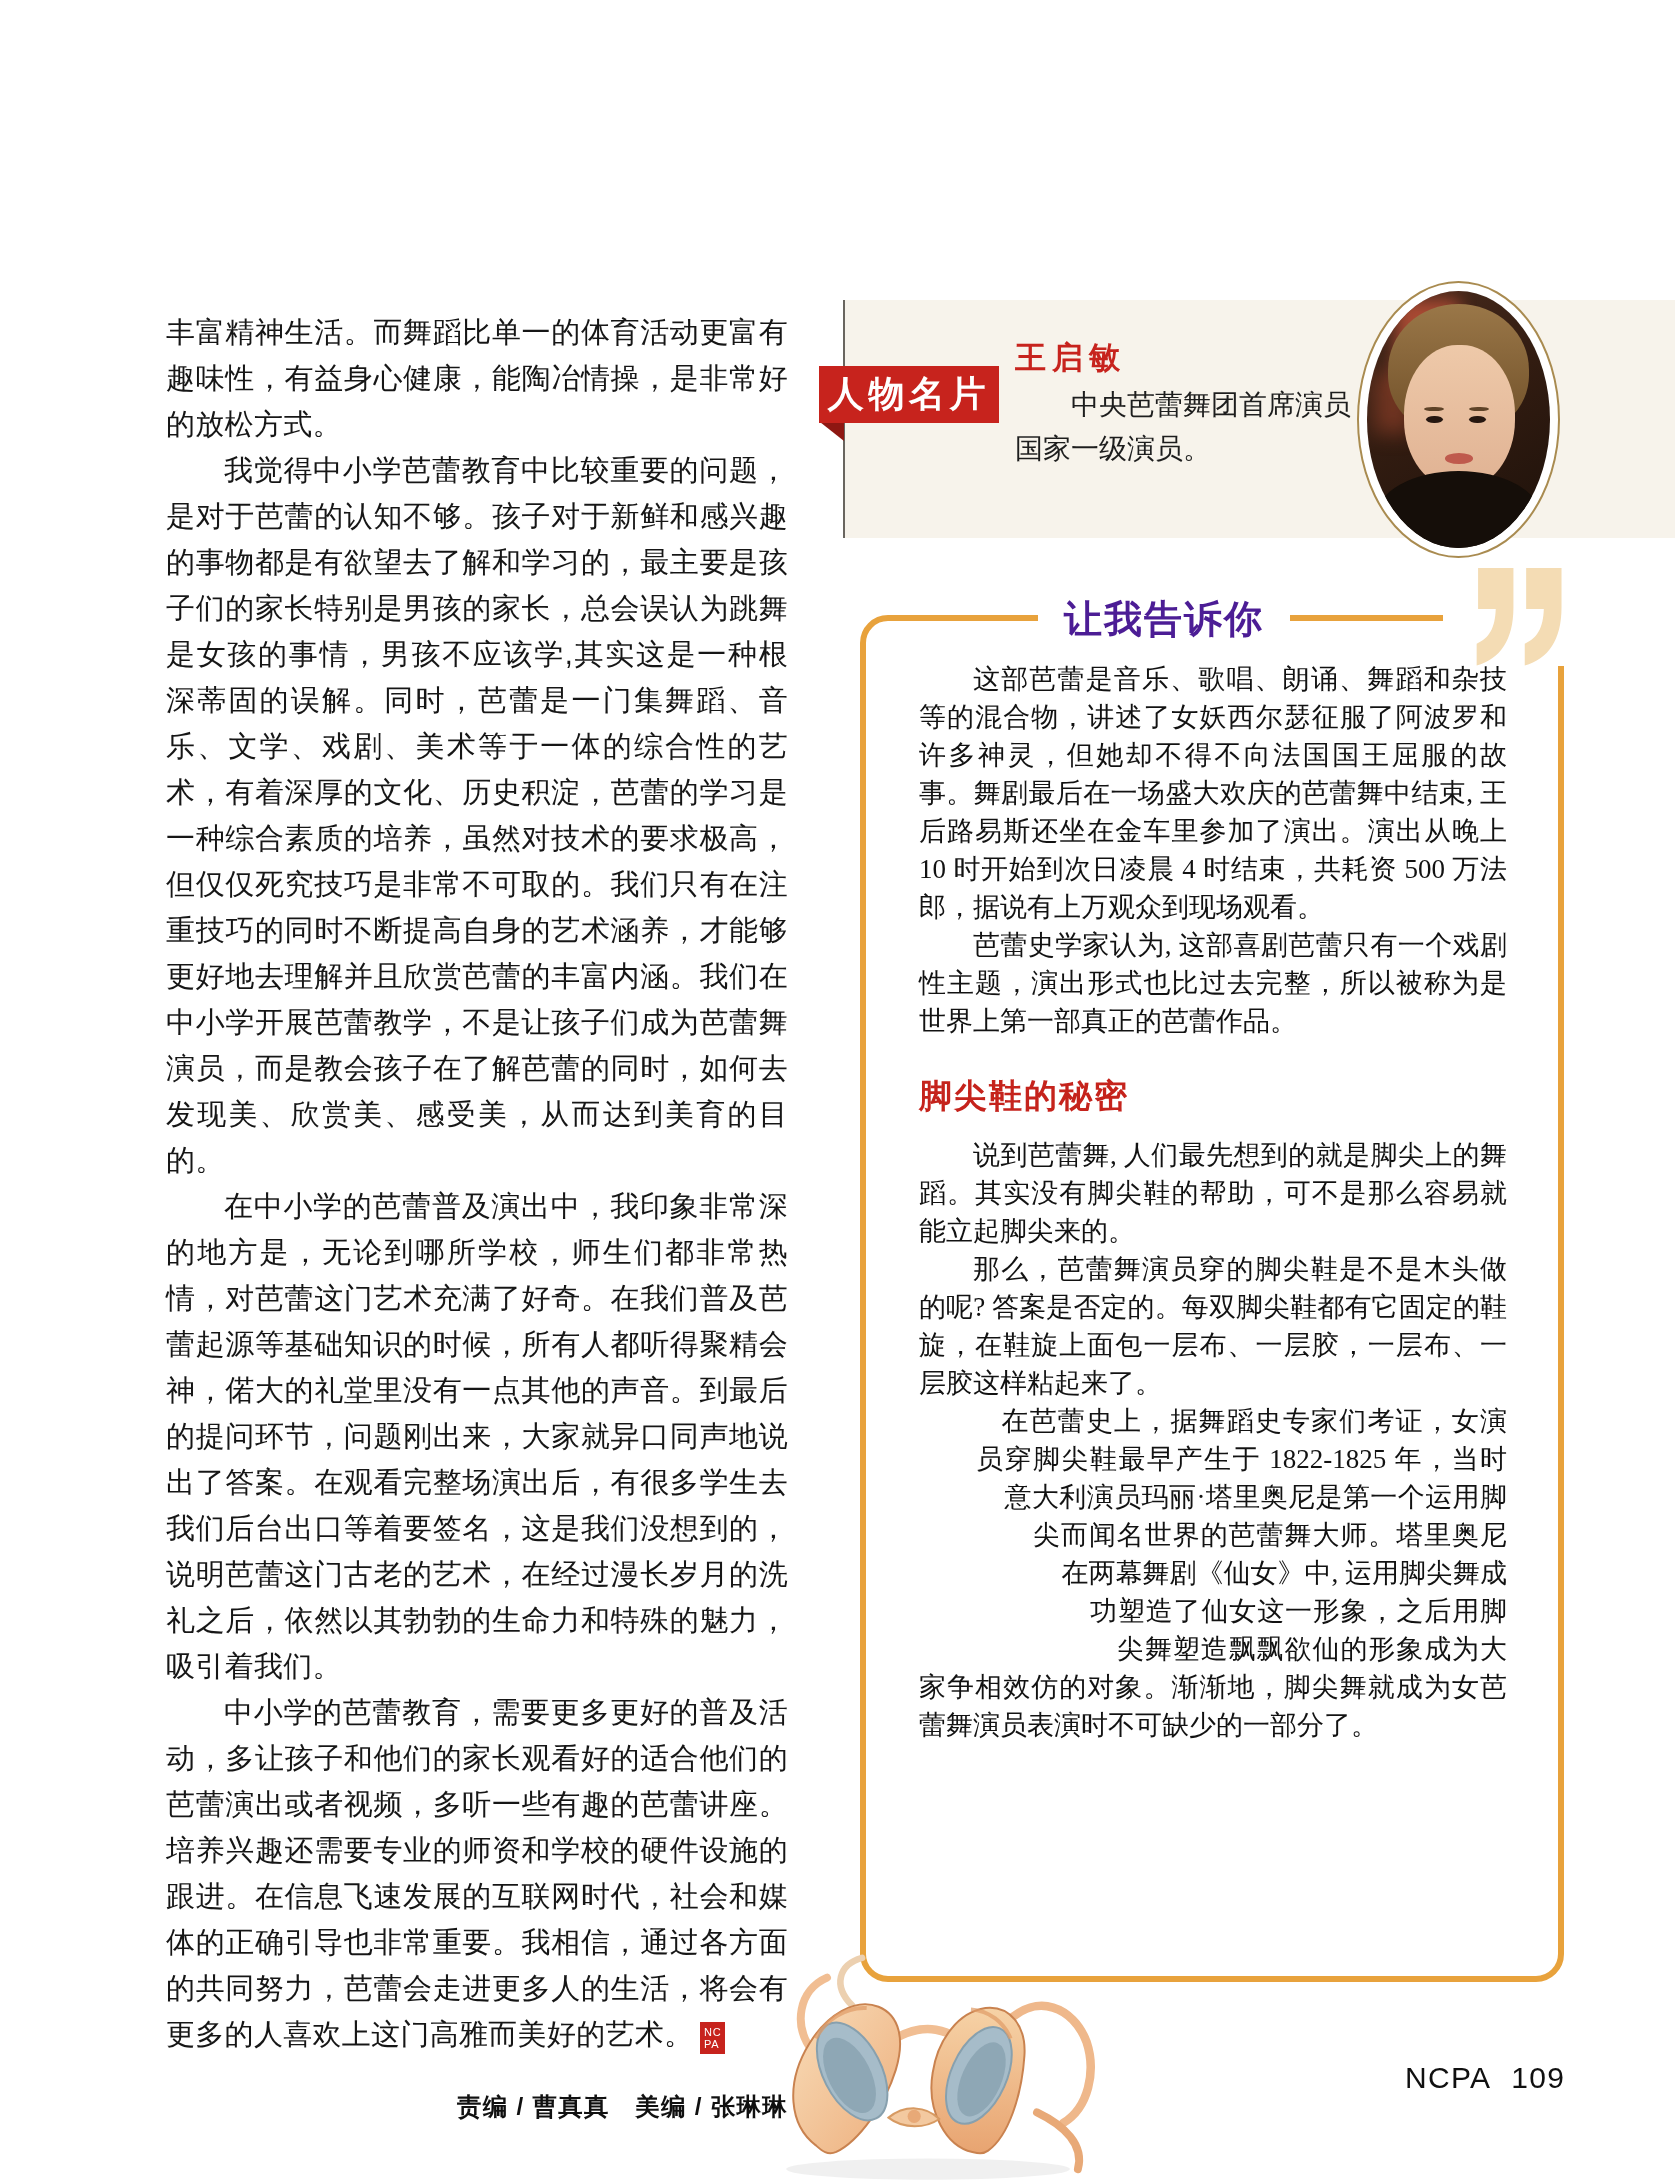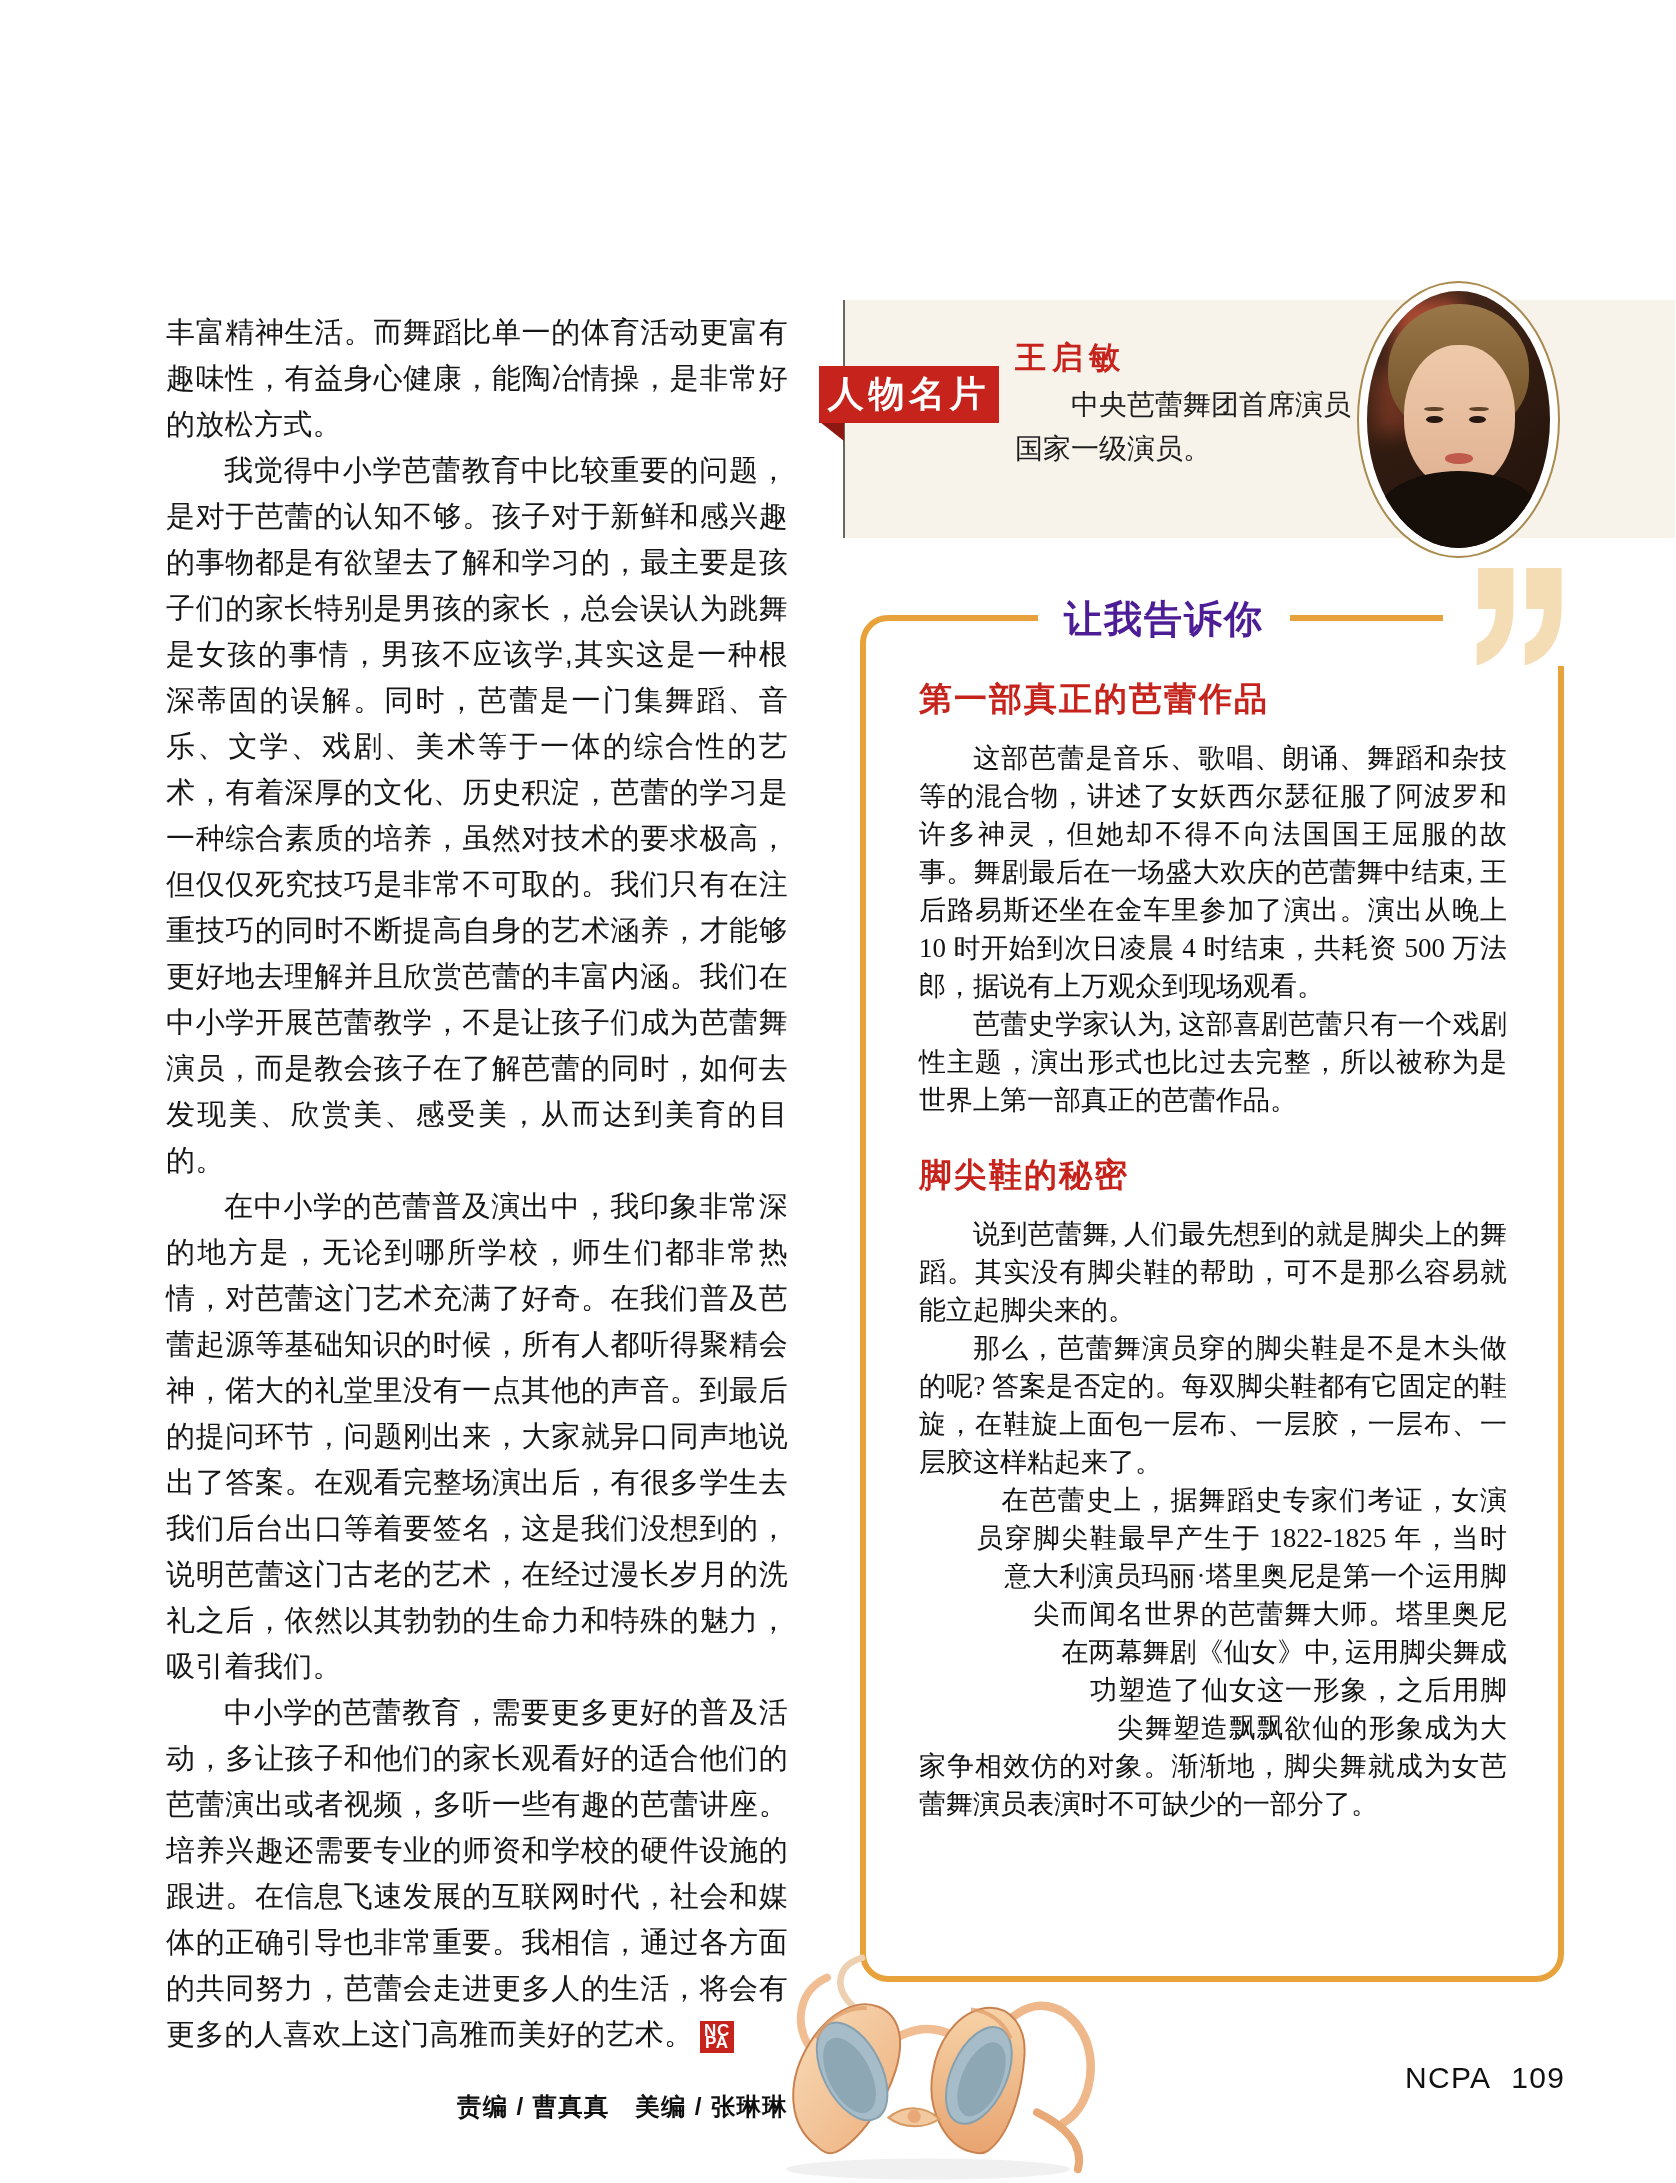--- a/index.html
+++ b/index.html
@@ -6,22 +6,22 @@
   .page{position:relative;width:1676px;height:2183px;background:#ffffff;overflow:hidden;
         font-family:"Liberation Sans","DejaVu Sans",sans-serif;color:#141414;}
   .serif{font-family:"Liberation Serif","DejaVu Serif",serif;}
 
   
   .left-col{position:absolute;left:166px;top:309px;width:622px;}
   .left-col p{margin:0;font-size:29px;line-height:46px;text-align:justify;
               text-indent:2em;letter-spacing:0.3px;color:#161616;}
   .left-col p.noindent{text-indent:0;}
   .endmark{display:inline-block;vertical-align:-4px;margin-left:6.6px;background:#c7231d;
-           color:#fff;font-weight:700;font-size:17px;line-height:12.5px;padding:3.3px 4px;
-           letter-spacing:0.7px;text-indent:0;text-align:center;}
+           color:#fff;font-weight:400;font-size:11px;line-height:12.5px;padding:3.3px 4px;
+           letter-spacing:0.7px;text-indent:0;text-align:left;}
   .endmark span{display:block;}
   .credits{margin-top:34px;text-align:right;font-size:24.4px;font-weight:600;
            letter-spacing:1.3px;color:#101010;}
 
   
   .card{position:absolute;left:843px;top:300px;width:830px;height:238px;
         background:#f7f3eb;border-left:2.6px solid #69655f;}
   .ribbon{position:absolute;left:819px;top:345px;width:180px;height:57px;background:#c7231d;
           z-index:3;display:flex;align-items:center;justify-content:center;margin-top:21px;}
   .ribbon-label{color:#ffffff;font-size:36px;font-weight:700;letter-spacing:4.6px;}
@@ -122,21 +122,20 @@
   <div class="feature-title">让我告诉你</div>
 
   <div class="quote-icon">
     <svg width="99" height="99" viewBox="0 0 124 140">
       <path fill="#f4dcb4" d="M2,0 h50 v56 c0,46 -19,73 -52,82 v-31 c18,-8 26,-22 27,-49 h-25 z"></path>
       <path fill="#f4dcb4" d="M70,0 h50 v56 c0,46 -19,73 -52,82 v-31 c18,-8 26,-22 27,-49 h-25 z"></path>
     </svg>
   </div>
 
   <div class="box-text">
-    <h3>第一部真正的芭蕾作品</h3>
     <p>这部芭蕾是音乐、歌唱、朗诵、舞蹈和杂技等的混合物，讲述了女妖西尔瑟征服了阿波罗和许多神灵，但她却不得不向法国国王屈服的故事。舞剧最后在一场盛大欢庆的芭蕾舞中结束, 王后路易斯还坐在金车里参加了演出。演出从晚上 10 时开始到次日凌晨 4 时结束，共耗资 500 万法郎，据说有上万观众到现场观看。</p>
     <p>芭蕾史学家认为, 这部喜剧芭蕾只有一个戏剧性主题，演出形式也比过去完整，所以被称为是世界上第一部真正的芭蕾作品。</p>
 
     <h3 class="second">脚尖鞋的秘密</h3>
     <p>说到芭蕾舞, 人们最先想到的就是脚尖上的舞蹈。其实没有脚尖鞋的帮助，可不是那么容易就能立起脚尖来的。</p>
     <p>那么，芭蕾舞演员穿的脚尖鞋是不是木头做的呢? 答案是否定的。每双脚尖鞋都有它固定的鞋旋，在鞋旋上面包一层布、一层胶，一层布、一层胶这样粘起来了。</p>
     <p><span class="shoes-float"></span><span>在芭蕾史上，据舞蹈史专家们考证，女演员穿脚尖鞋最早产生于 1822-1825 年，当时意大利演员玛丽·塔里奥尼是第一个运用脚尖而闻名世界的芭蕾舞大师。塔里奥尼在两幕舞剧《仙女》中, 运用脚尖舞成功塑造了仙女这一形象，之后用脚尖舞塑造飘飘欲仙的形象成为大家争相效仿的对象。渐渐地，脚尖舞就成为女芭蕾舞演员表演时不可缺少的一部分了。</span></p>
   </div>
 
   <div class="shoes-illustration">

